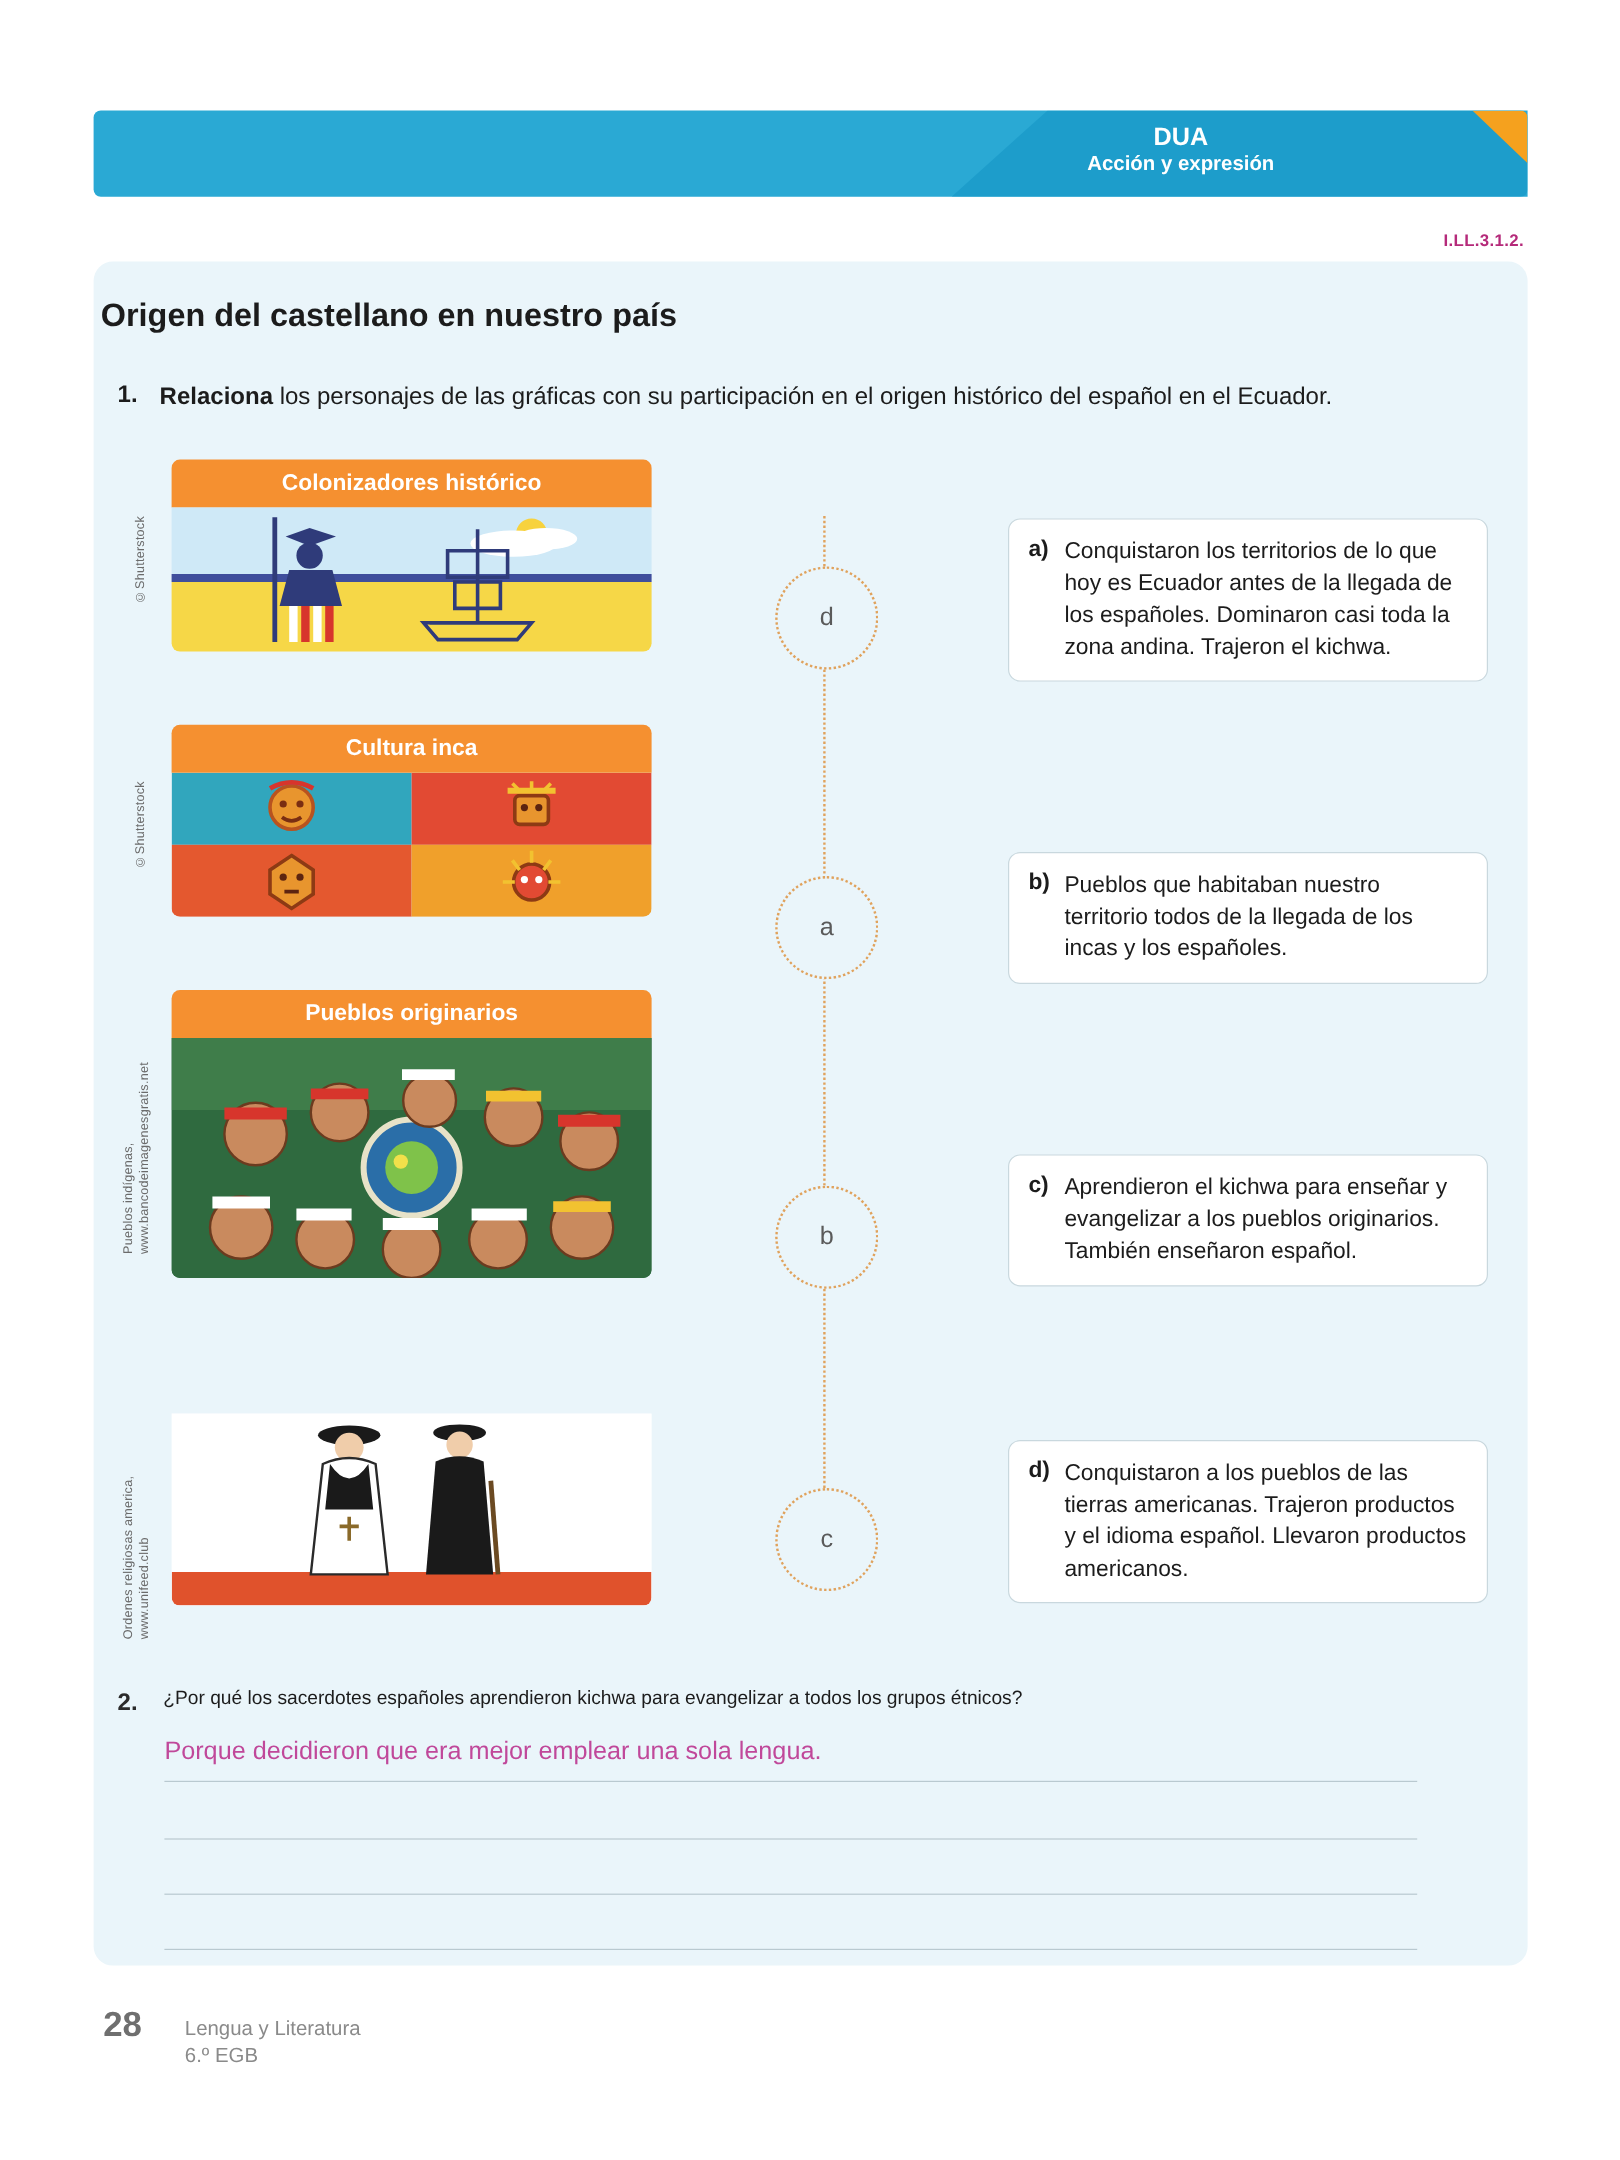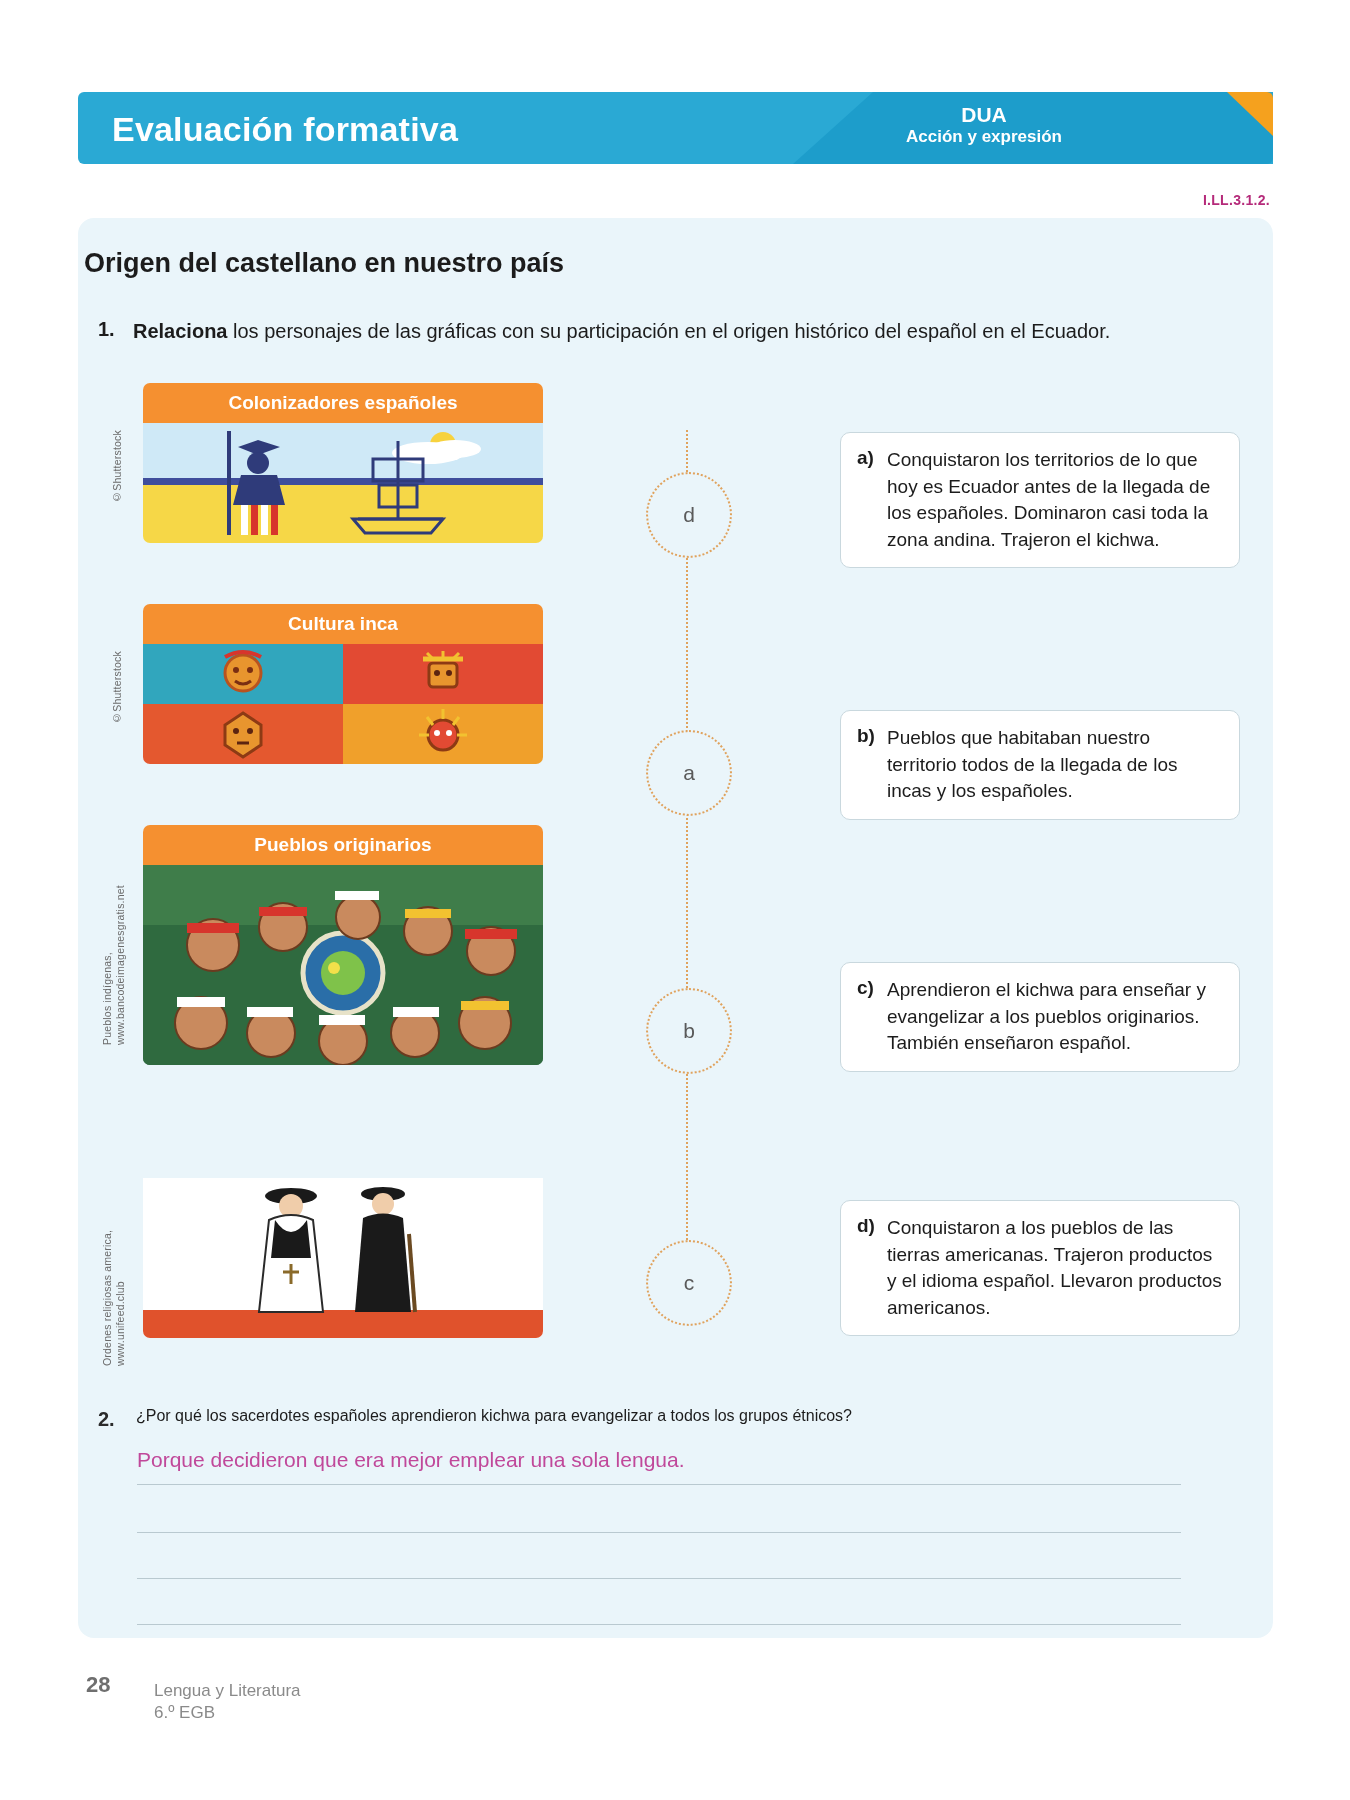--- a/index.html
+++ b/index.html
@@ -120,49 +120,48 @@
   
   .q2-num{position:absolute;left:98px;top:1408px;font-size:20px;font-weight:700;}
   .q2-text{position:absolute;left:136px;top:1407px;width:1130px;font-size:16px;color:#1c1c1c;}
   .answer-hand{
     position:absolute;left:137px;top:1448px;
     font-size:21px;color:#c0489a;font-style:normal;
   }
   .rule{position:absolute;left:137px;width:1044px;height:1px;background:#b9c9d0;}
 
   
-  .page-num{position:absolute;left:86px;top:1672px;font-size:22px;font-weight:700;color:#6f6f6f;}
+  .page-num{position:absolute;left:86px;top:1672px;font-size:29px;font-weight:700;color:#6f6f6f;}
   .footer-text{position:absolute;left:154px;top:1680px;font-size:17px;color:#8a8a8a;line-height:1.3;}
 </style>
 </head>
 <body>
 
 <div class="header-band">
   <div class="band-blue"></div>
   <div class="band-dark"></div>
   <div class="band-orange"></div>
-  <div class="band-title">Evaluación formativa</div>
   <div class="band-dua">
     <div class="dua-main">DUA</div>
     <div class="dua-sub">Acción y expresión</div>
   </div>
 </div>
 
 <div class="code-ref">I.LL.3.1.2.</div>
 
 <div class="card"></div>
 <div class="card-title">Origen del castellano en nuestro país</div>
 
 <div class="q1-num">1.</div>
 <div class="q1-text">
   <b>Relaciona</b><span> los personajes de las gráficas con su participación en el origen histórico del español en el Ecuador.</span>
 </div>
 
 <div class="pic-card" style="top:383px;">
-  <div class="pic-head">Colonizadores españoles</div>
+  <div class="pic-head">Colonizadores histórico</div>
   <div class="pic-body c1">
     <svg width="400" height="120" viewBox="0 0 400 120">
       <circle cx="300" cy="22" r="13" fill="#f7d23e"></circle>
       <ellipse cx="285" cy="30" rx="36" ry="11" fill="#ffffff"></ellipse>
       <ellipse cx="312" cy="26" rx="26" ry="9" fill="#ffffff"></ellipse>
 
       <g fill="#2f3b7a">
         <path d="M95 24 l20 -7 l22 7 l-22 8 z"></path>
         <circle cx="115" cy="40" r="11"></circle>
         <path d="M98 52 h36 l8 30 h-52 z"></path>

